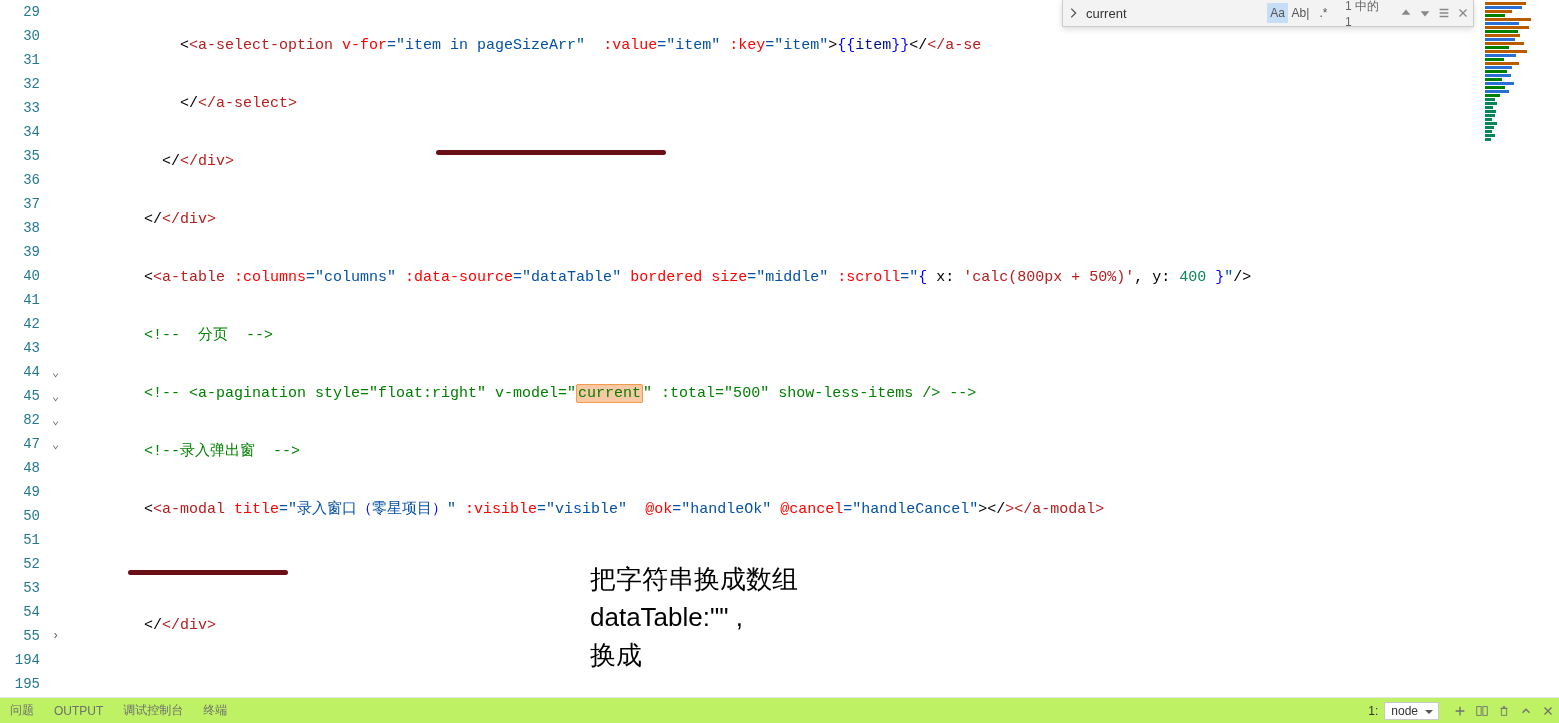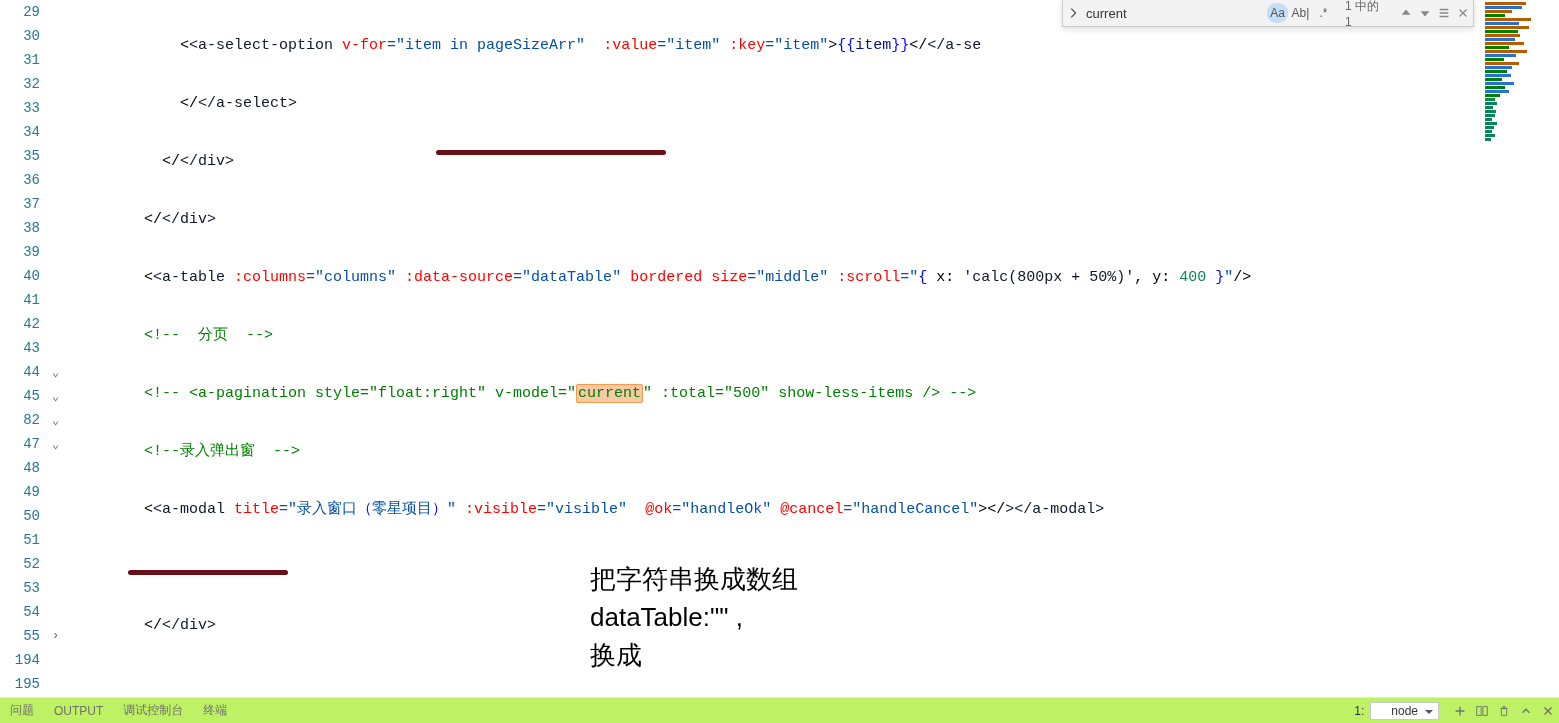--- a/index.html
+++ b/index.html
@@ -7,21 +7,21 @@
     overflow:hidden;}
   .editor{position:absolute;left:0;top:0;right:0;bottom:25px;}
   .gutter{position:absolute;left:0;top:0;width:52px;background:#ffffff;}
   .gutter .ln{height:24px;line-height:24px;text-align:right;padding-right:12px;
     color:#237893;font-size:14px;}
   .folds{position:absolute;left:52px;top:0;width:20px;}
   .folds .chev{position:absolute;left:0;font-size:12px;color:#666;}
   .code{position:absolute;left:72px;top:0;right:84px;white-space:pre;}
   .code .row{height:24px;line-height:24px;}
   .p   {color:#000000;}
-  .tag {color:#0f172a;}
+  .tag {color:#b91c1c;}
   .attr{color:#ff0000;}
   .str {color:#0451a5;}
   .kw  {color:#0000ff;}
   .cm  {color:#008000;}
   .num {color:#098658;}
   .prp {color:#001080;text-align:right;}
   .hlm {background:#f8c9a4;border:1px solid #f29c4a;padding:0 1px;border-radius:2px;}
   .minimap{position:absolute;right:0;top:0;width:80px;bottom:25px;background:#ffffff;}
   .minimap .mline{height:3px;margin-bottom:1px;}
 
@@ -33,35 +33,35 @@
   
   .findbar{position:absolute;right:85px;top:0;width:410px;height:26px;
     background:#f3f3f3;border:1px solid #cccccc;border-top:none;
     box-shadow:0 2px 6px rgba(0,0,0,.15);display:flex;align-items:center;
     font-family:"Segoe UI",sans-serif;font-size:12px;color:#555;}
   .findbar .seg{display:flex;align-items:center;height:100%;}
   .findbar .chev-left{width:20px;justify-content:center;cursor:pointer;}
   .findbar .search{flex:1;padding:0 4px;border:none;background:transparent;
     height:20px;font-size:13px;outline:none;color:#333;}
   .findbar .opt{width:22px;height:20px;display:flex;align-items:center;
-    justify-content:center;cursor:pointer;color:#555;border-radius:9px;margin:0 1px;}
+    justify-content:center;cursor:pointer;color:#555;border-radius:1px;margin:0 1px;}
   .findbar .opt.on{background:#c5def5;}
   .findbar .count{padding:0 10px;color:#666;}
   .findbar .navbtn{width:20px;height:20px;display:flex;align-items:center;
     justify-content:center;cursor:pointer;color:#888;}
   .svgico{width:14px;height:14px;}
 
   
   .panelbar{position:absolute;left:0;right:0;bottom:0;height:25px;
     background:#bef264;border-top:1px solid #e5e5e5;display:flex;
     align-items:center;font-family:"Segoe UI",sans-serif;font-size:12px;}
   .panelbar .tab{padding:0 10px;color:#6f6f6f;cursor:pointer;}
   .panelbar .spacer{flex:1;}
   .panelbar .term-label{color:#333;margin-right:6px;}
-  .panelbar .select{border:1px solid #c8c8c8;background:#fff;padding:1px 20px 1px 20px;
+  .panelbar .select{border:1px solid #c8c8c8;background:#fff;padding:1px 20px 1px 6px;
     font-size:12px;color:#333;margin-right:10px;position:relative;}
   .panelbar .select:after{content:"";position:absolute;right:5px;top:7px;
     border:4px solid transparent;border-top-color:#555;}
   .panelbar .ib{width:22px;height:22px;display:flex;align-items:center;
     justify-content:center;color:#6f6f6f;cursor:pointer;}
 </style>
 </head>
 <body>
 
 <div class="editor">

